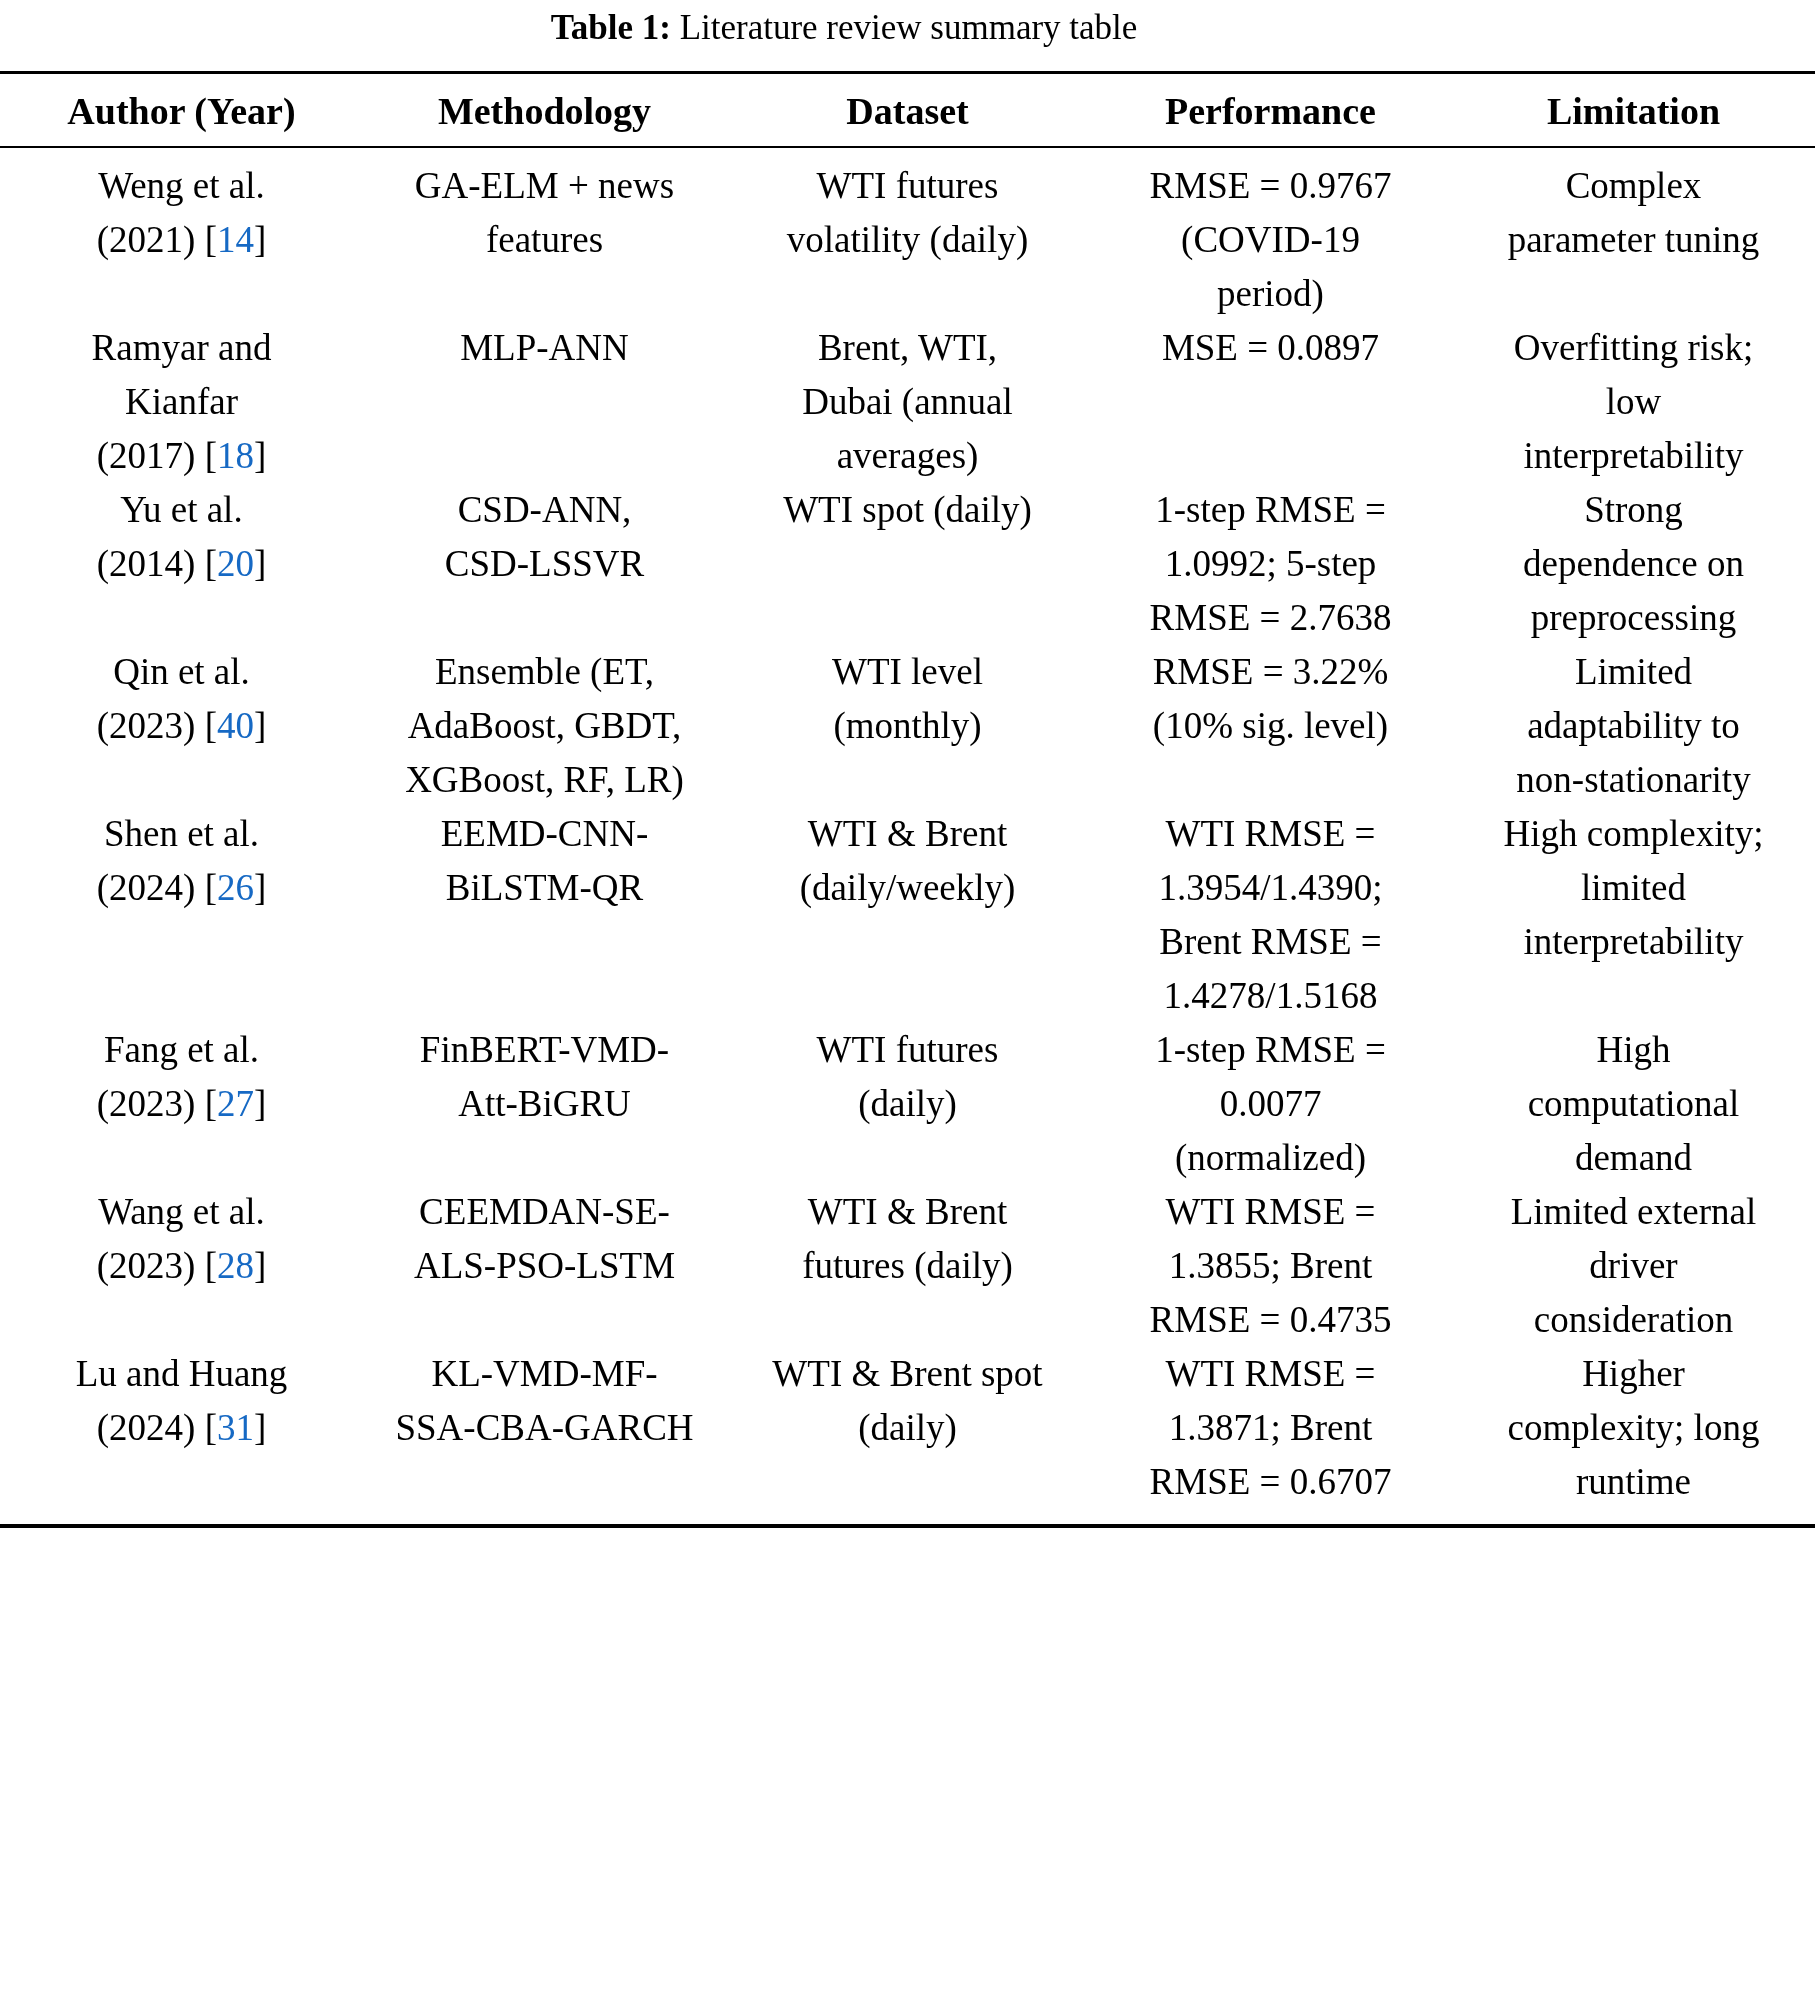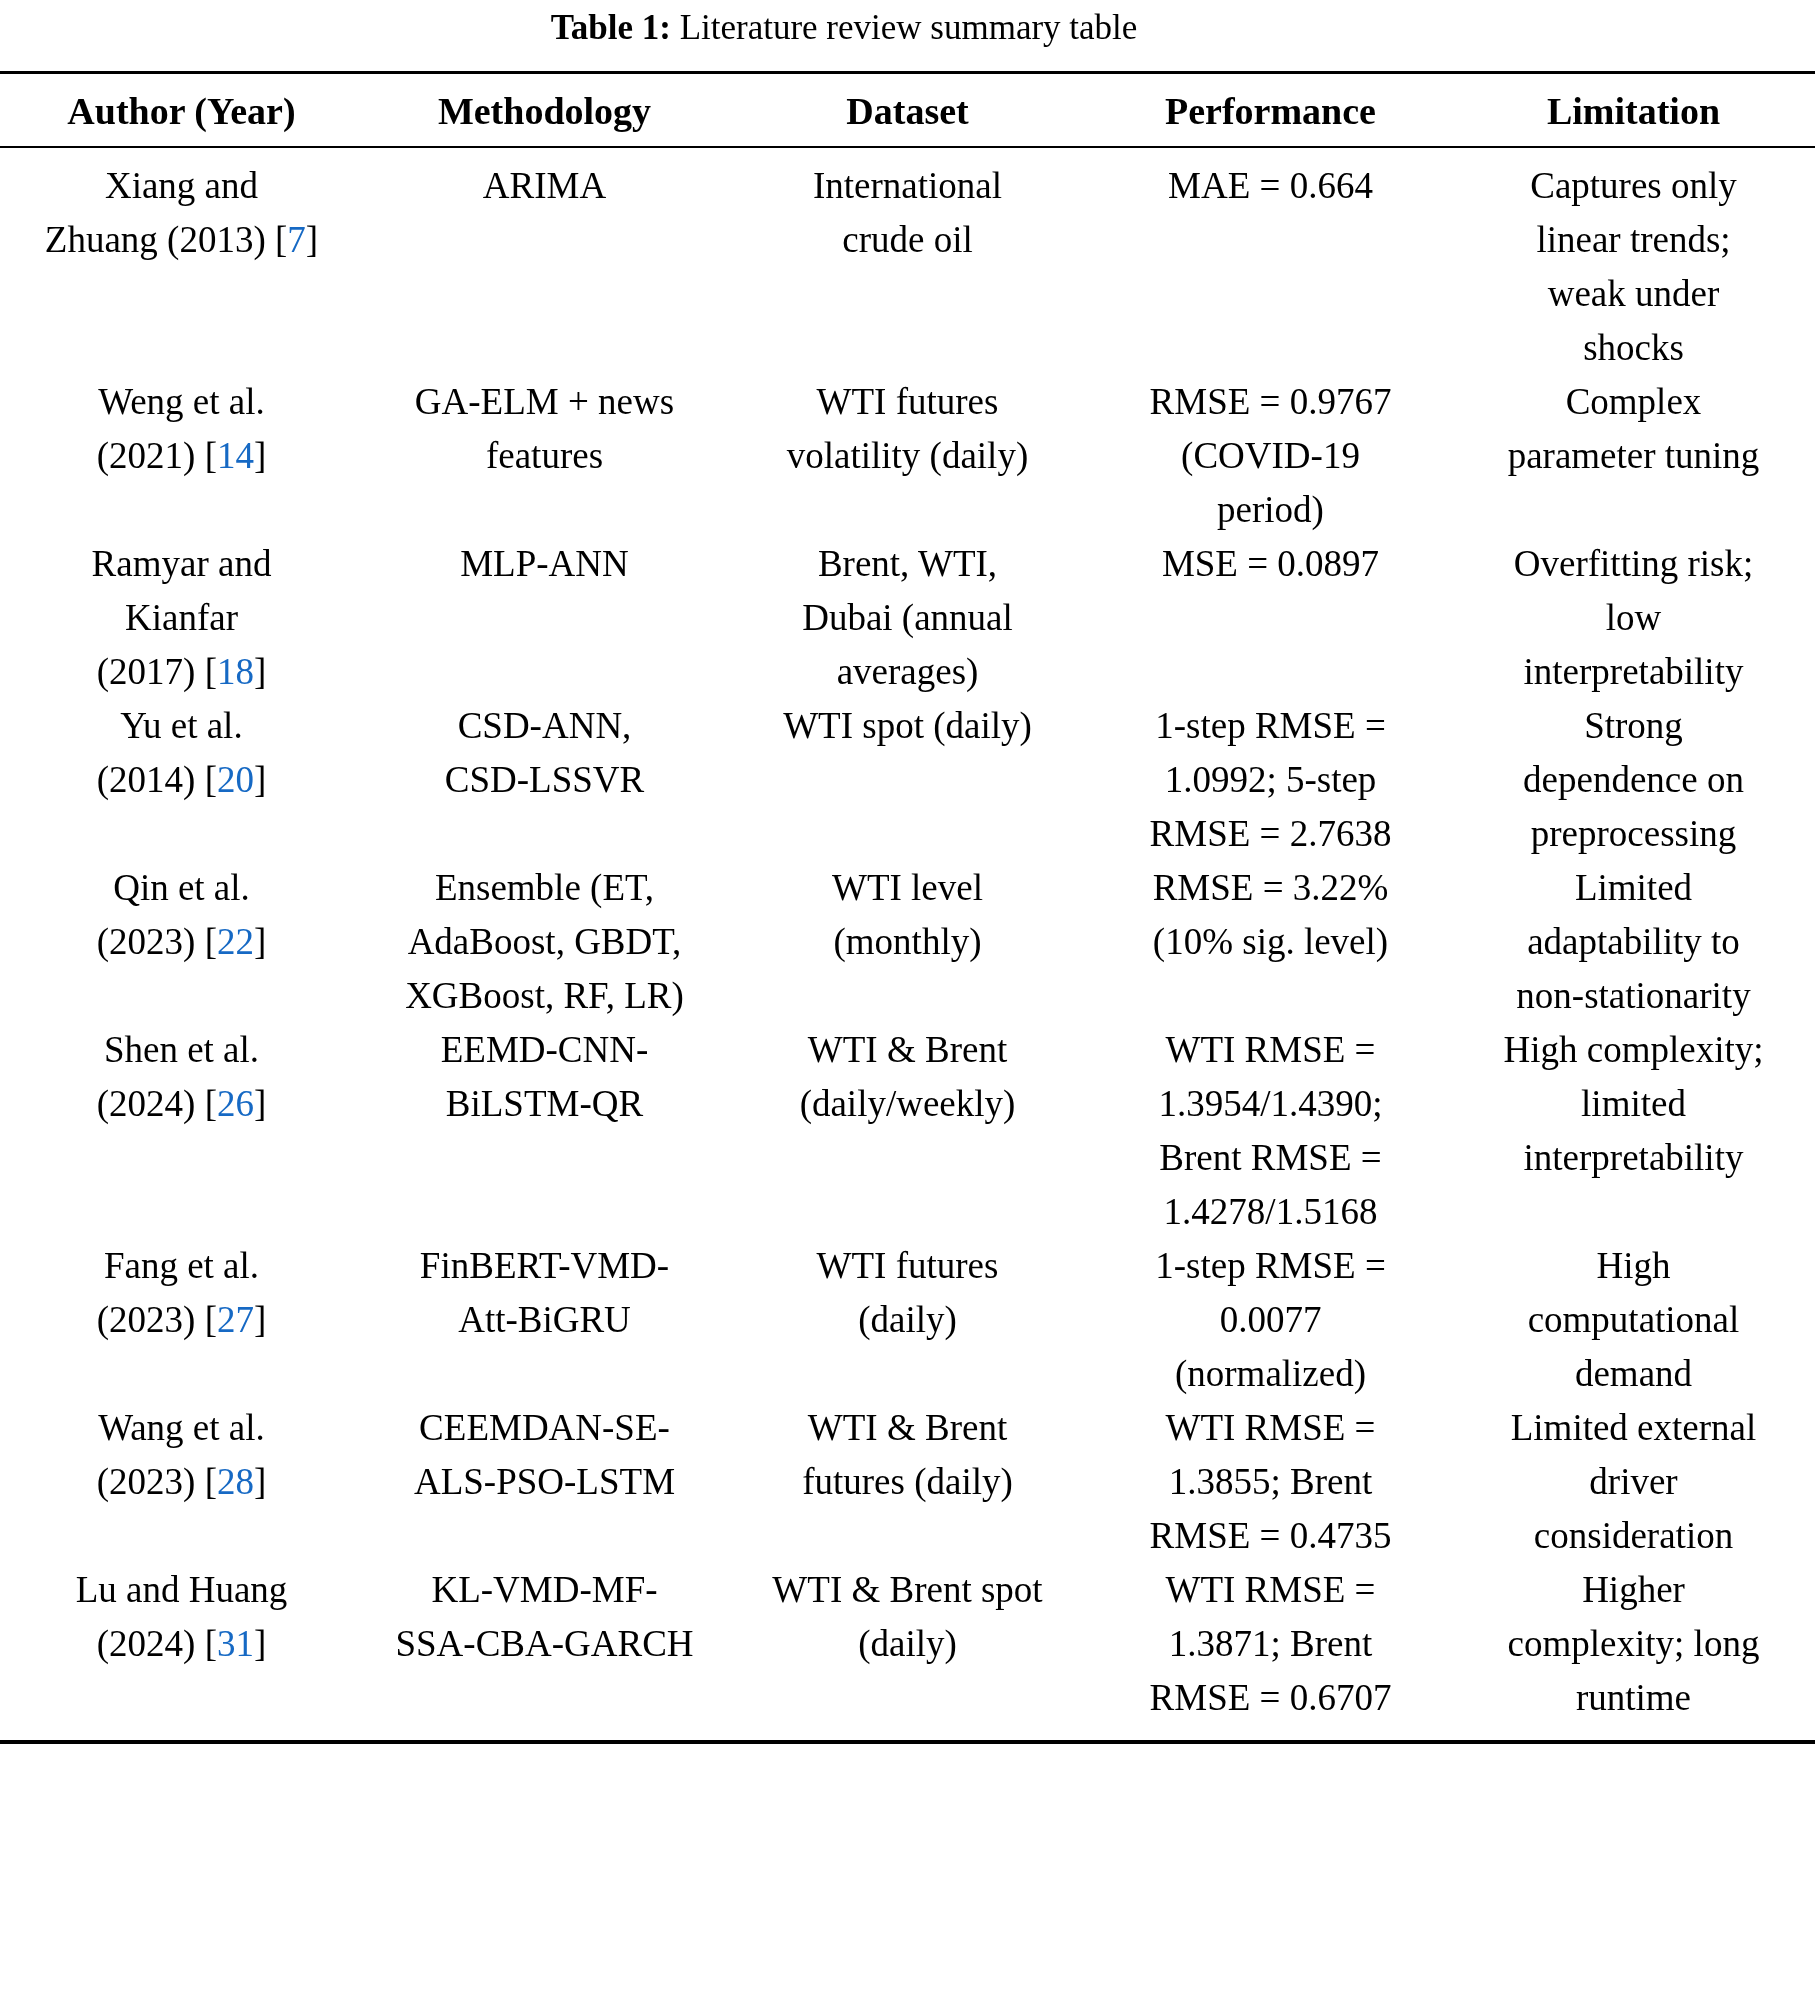--- a/index.html
+++ b/index.html
@@ -71,32 +71,20 @@
     <tr>
       <th>Author (Year)</th>
       <th>Methodology</th>
       <th>Dataset</th>
       <th>Performance</th>
       <th>Limitation</th>
     </tr>
   </thead>
   <tbody>
       <tr>
-    <td class="cell"><span>Xiang and
-Zhuang (2013)</span><span> [</span><a class="ref">7</a><span>]</span></td>
-    <td class="cell">ARIMA</td>
-    <td class="cell">International
-crude oil</td>
-    <td class="cell">MAE = 0.664</td>
-    <td class="cell">Captures only
-linear trends;
-weak under
-shocks</td>
-  </tr>
-      <tr>
     <td class="cell"><span>Weng et al.
 (2021)</span><span> [</span><a class="ref">14</a><span>]</span></td>
     <td class="cell">GA-ELM + news
 features</td>
     <td class="cell">WTI futures
 volatility (daily)</td>
     <td class="cell">RMSE = 0.9767
 (COVID-19
 period)</td>
     <td class="cell">Complex
@@ -123,21 +111,21 @@
     <td class="cell">WTI spot (daily)</td>
     <td class="cell">1-step RMSE =
 1.0992; 5-step
 RMSE = 2.7638</td>
     <td class="cell">Strong
 dependence on
 preprocessing</td>
   </tr>
       <tr>
     <td class="cell"><span>Qin et al.
-(2023)</span><span> [</span><a class="ref">22</a><span>]</span></td>
+(2023)</span><span> [</span><a class="ref">40</a><span>]</span></td>
     <td class="cell">Ensemble (ET,
 AdaBoost, GBDT,
 XGBoost, RF, LR)</td>
     <td class="cell">WTI level
 (monthly)</td>
     <td class="cell">RMSE = 3.22%
 (10% sig. level)</td>
     <td class="cell">Limited
 adaptability to
 non-stationarity</td>

